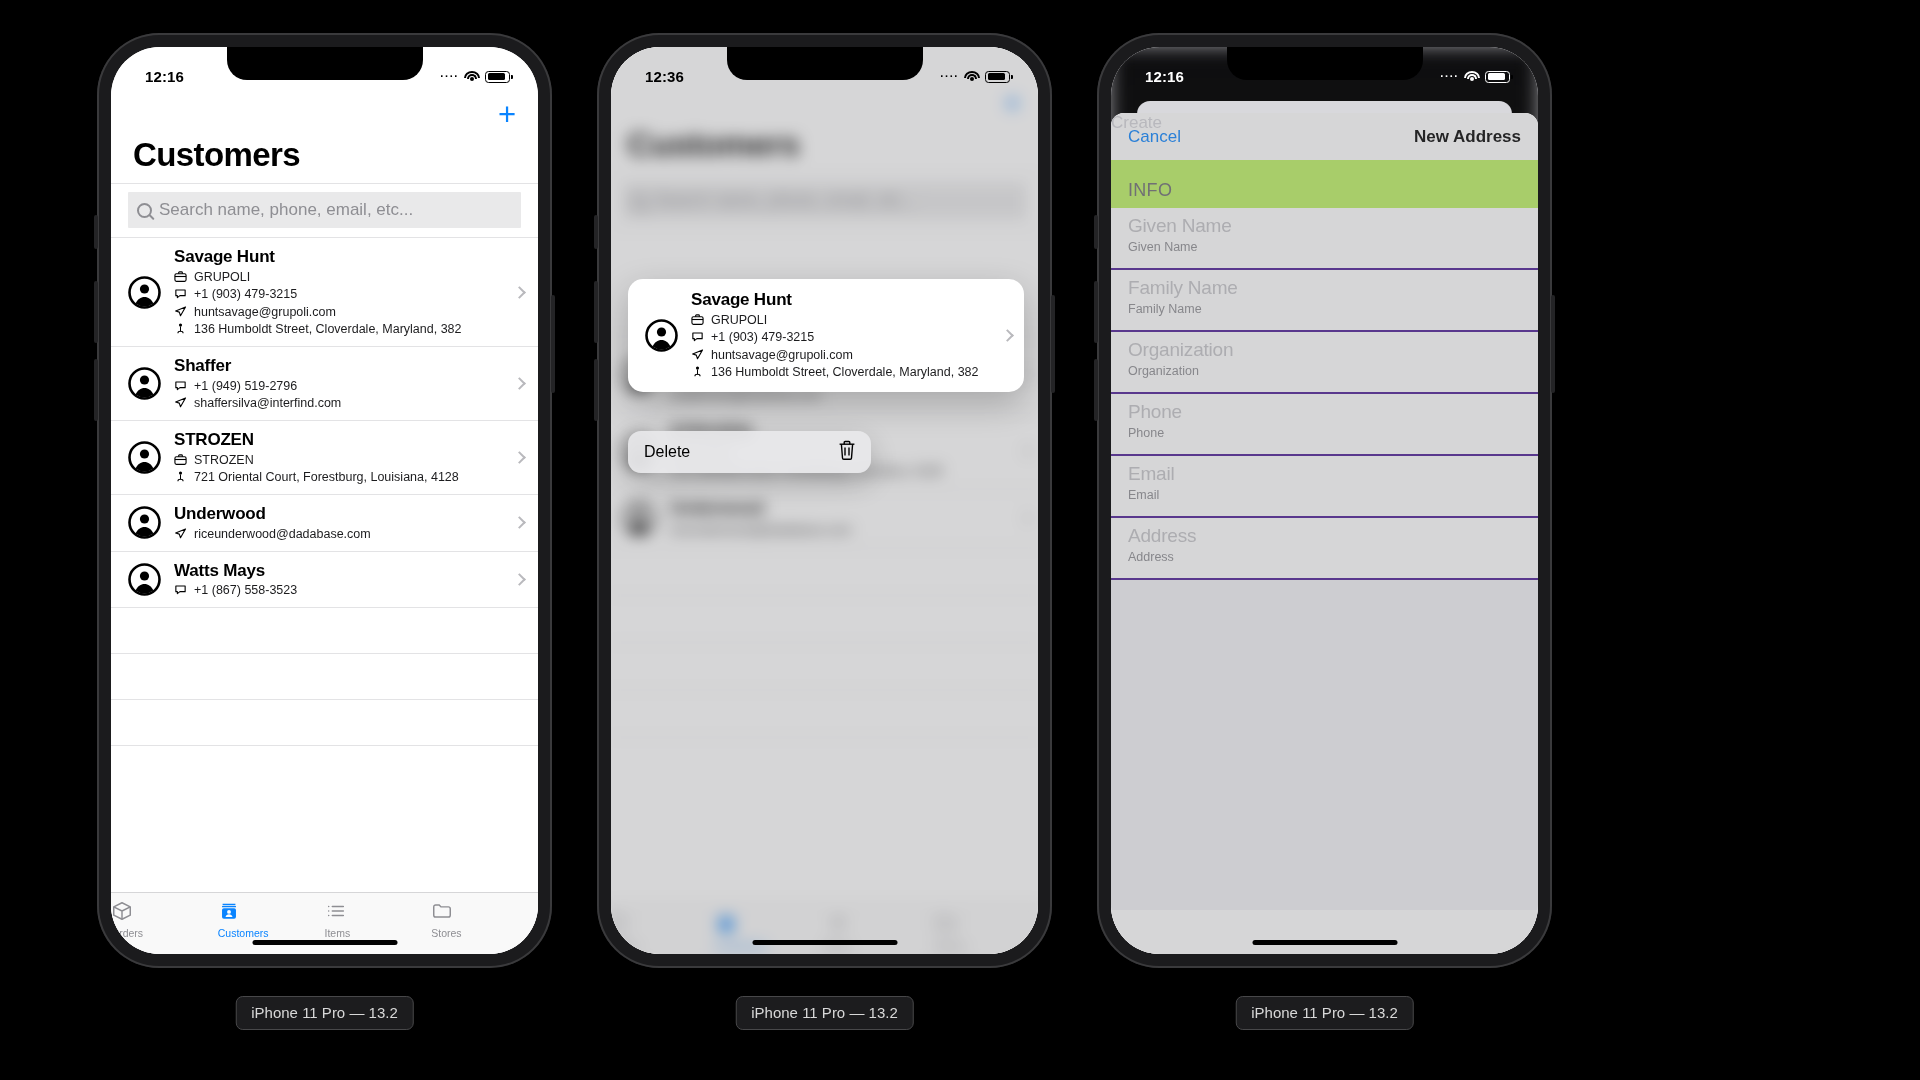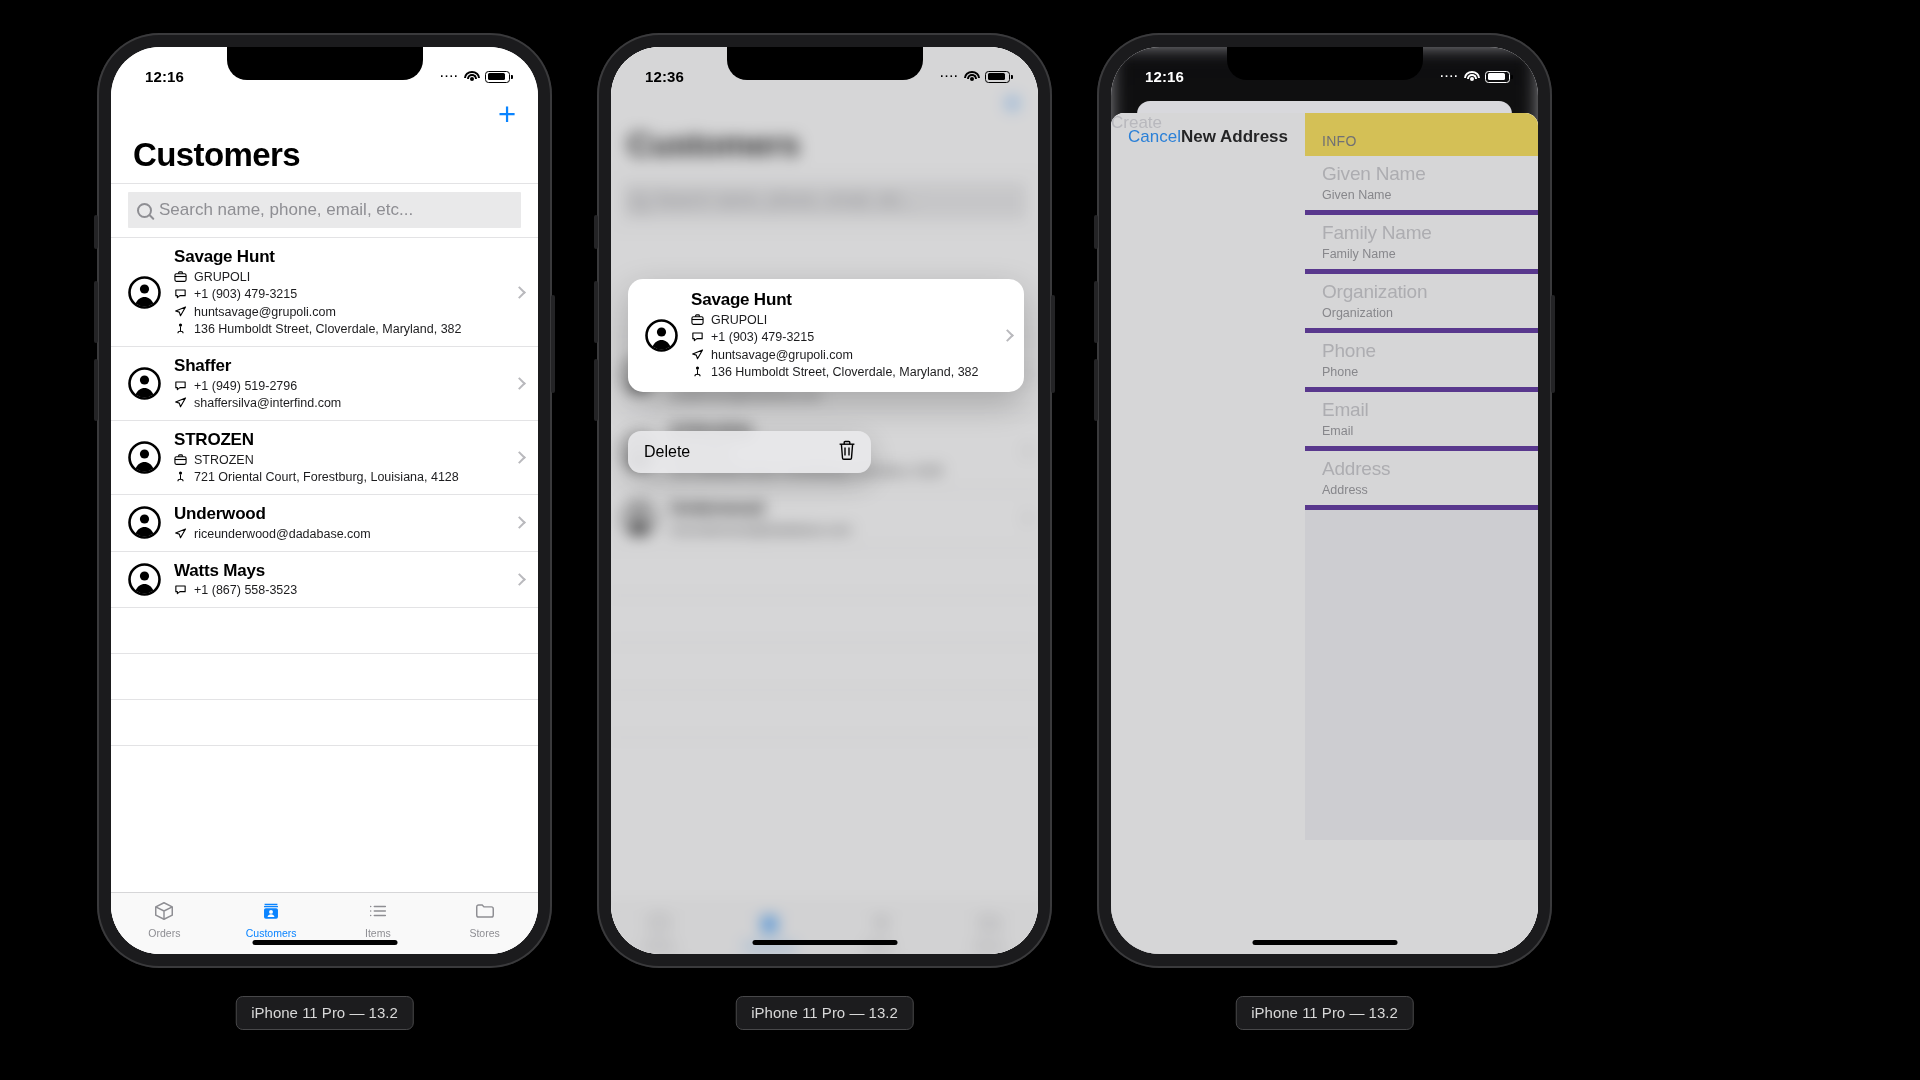--- a/index.html
+++ b/index.html
@@ -104,21 +104,21 @@
   .detail { display:flex; align-items:flex-start; gap:7px; font-size:12.5px; color:#1c1c1e; line-height:1.28; margin-top:1.5px; }
   .detail .gi { width:13px; height:13px; flex:none; margin-top:1px; }
   .detail .gi svg { display:block; }
   .chev { width:9px; height:9px; border-right:2px solid #b9b9bd; border-top:2px solid #b9b9bd; transform:rotate(45deg); flex:none; margin-left:8px; }
   .empty-row { height:46px; border-bottom:1px solid #e3e3e5; }
 
   .tabbar {
     border-top:1px solid #d6d6d8; background:#f9f9f9;
     display:flex; height:62px; padding-top:6px;
   }
-  .tab { flex:1; display:flex; flex-direction:column; align-items:center; gap:4px; }
+  .tab { flex:1; display:flex; flex-direction:column; align-items:flex-start; gap:4px; }
   .tab .tlabel { font-size:10.5px; color:#8e8e93; }
   .tab.active .tlabel { color:#0a84ff; }
   .tab .ticon { height:24px; display:flex; align-items:center; }
 
   
   .s2 { position:absolute; inset:0; background:#fff; overflow:hidden; }
   .blurlayer { position:absolute; inset:0; filter: blur(7px); transform: scale(1.03); opacity:.97; }
   .dim { position:absolute; inset:0; background: rgba(120,120,124,.30); }
   .float-card {
     position:absolute; left:17px; right:14px; top:232px;
@@ -140,35 +140,35 @@
   
   .s3 { position:absolute; inset:0; background:#8e8e93; overflow:hidden; }
   .s3-blur { position:absolute; inset:0; filter: blur(9px); }
   .sheet-stack-1 {
     position:absolute; top:54px; left:26px; right:26px; height:60px;
     background:#d8d8dc; border-radius:13px; z-index:3;
   }
   .sheet {
     position:absolute; top:66px; left:0; right:0; bottom:0;
     background:#fff; border-top-left-radius:13px; border-top-right-radius:13px;
-    z-index:4; overflow:hidden; display:flex; flex-direction:row;
+    z-index:4; overflow:hidden; display:flex; flex-direction:column;
   }
   .sheet-nav {
     height:47px; display:flex; align-items:center; justify-content:space-between;
     padding: 0 17px; background:#fff; flex:none;
   }
   .sheet-nav .side { font-size:17px; color:#0a84ff; }
   .sheet-nav .side.dim { color:#b8b8bd; }
   .sheet-nav .title { font-size:17px; font-weight:bold; color:#000; }
   .form { flex:1; background:#fff; overflow:hidden; }
   .sec-head {
-    background:#fde047; padding: 20px 17px 7px; font-size:14px;
+    background:#bef264; padding: 20px 17px 7px; font-size:18px;
     color:#6d6d72; letter-spacing:.3px;
   }
-  .field { padding: 7px 17px 8px; border-bottom:5px solid #4c1d95; background:#fff; }
+  .field { padding: 7px 17px 14px; border-bottom:2px solid #4c1d95; background:#fff; }
   .field .ph { font-size:19px; color:#c5c5c9; letter-spacing:-.2px; }
   .field .lbl { font-size:12.5px; color:#8e8e93; margin-top:3px; }
   .filler { background:#f2f2f7; flex:1; }
 </style>
 </head>
 <body>
 
 <div class="stage">
 
   <div class="device" style="left:97px; top:33px;">

